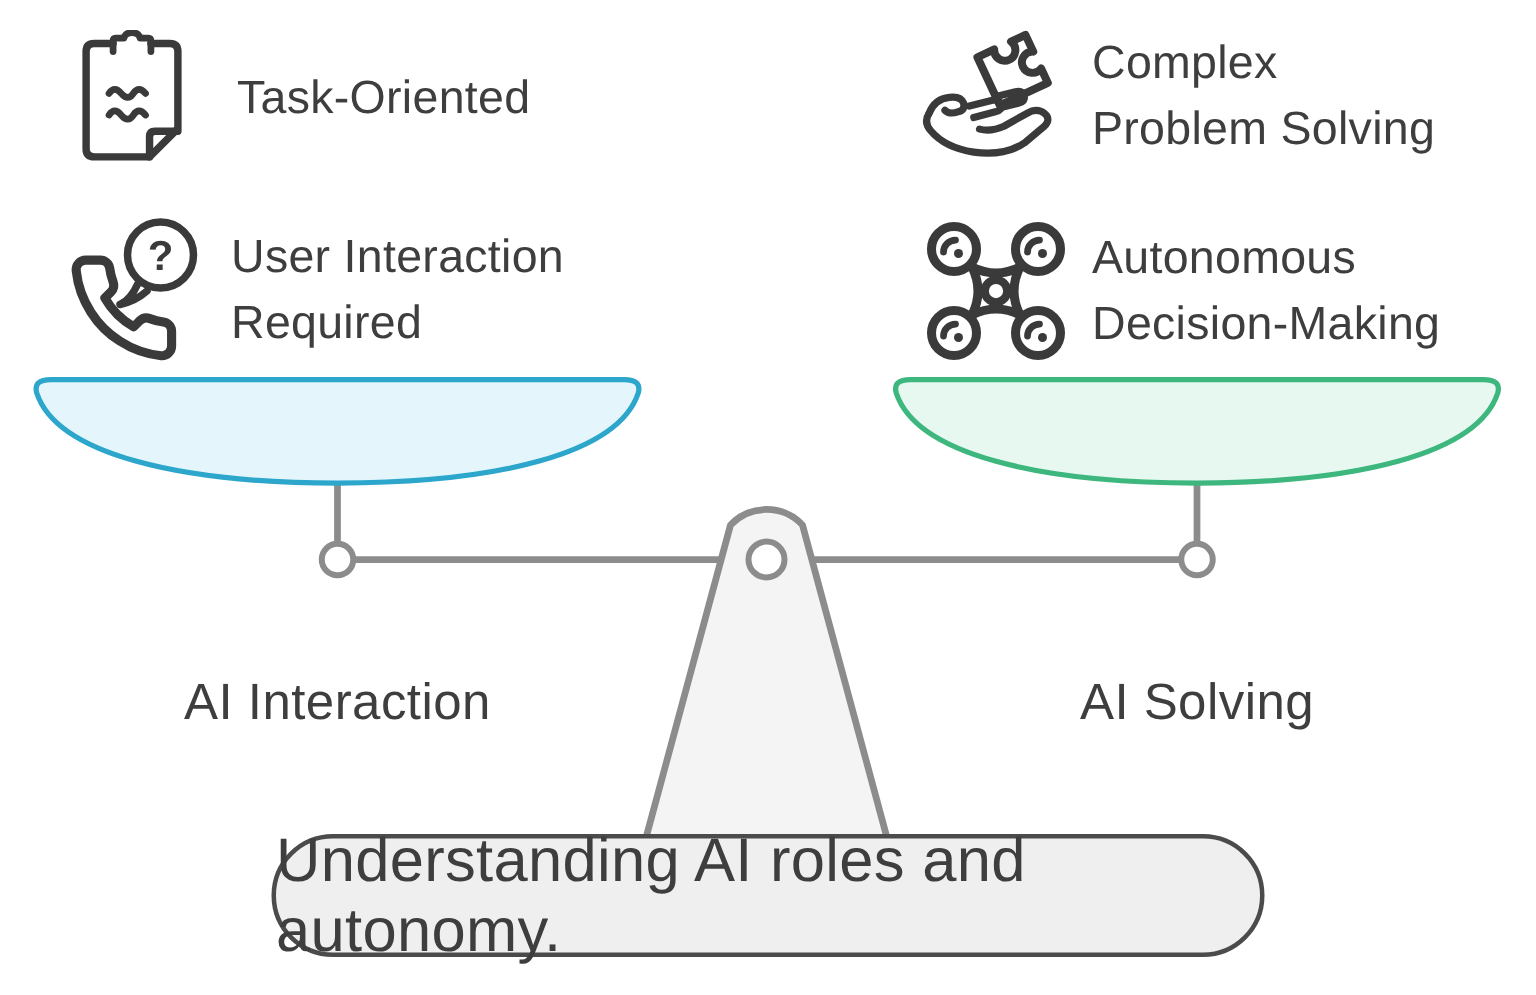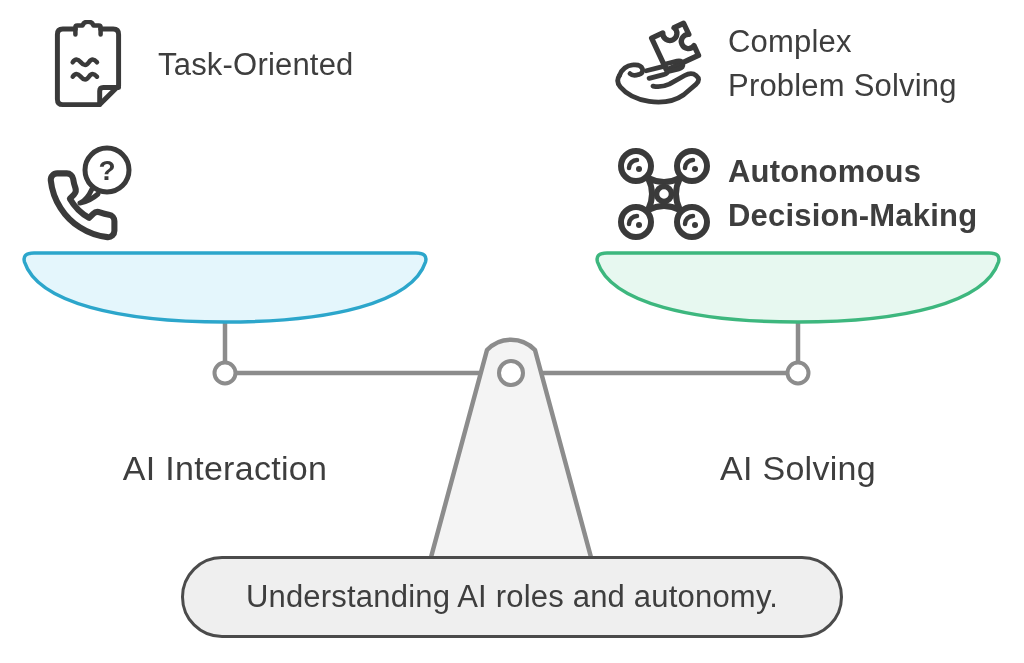--- a/index.html
+++ b/index.html
@@ -16,41 +16,41 @@
   .icon-box svg{display:block;}
   .ic{stroke:var(--icon-stroke,#3a3a3a);fill:none;stroke-linecap:round;stroke-linejoin:round;}
   .ic-dot{fill:var(--icon-stroke,#3a3a3a);stroke:none;}
   .ic-q{fill:var(--icon-stroke,#3a3a3a);font-family:"Liberation Sans",sans-serif;font-weight:700;font-size:28px;}
   #feature-left-1{left:52px;top:20px;}
   #feature-left-1 .icon-box{width:72px;height:90px;margin-right:34px;}
   #feature-left-2{left:40px;top:142px;}
   #feature-left-2 .icon-box{width:100px;height:102px;margin-right:14px;}
   #feature-right-1{left:614px;top:16px;}
   #feature-right-1 .icon-box{width:102px;height:96px;margin-right:12px;}
-  #feature-right-2{left:614px;top:142px;font-weight:bold;}
+  #feature-right-2{left:614px;top:142px;}
   #feature-right-2 .icon-box{width:100px;height:104px;margin-right:14px;}
   
   #scale-svg{position:absolute;left:0;top:243px;z-index:1;}
   .pan-left{fill:var(--pan-left-fill,#e4f6fc);stroke:var(--pan-left-stroke,#2ca6cb);stroke-width:3.5;}
   .pan-right{fill:var(--pan-right-fill,#e7f8f0);stroke:var(--pan-right-stroke,#3db77e);stroke-width:3.5;}
   .frame{stroke:var(--frame-gray,#8c8c8c);fill:none;stroke-width:4.5;}
   .joint{fill:#fff;stroke:var(--frame-gray,#8c8c8c);stroke-width:4;}
   .fulcrum{fill:var(--fulcrum-fill,#f4f4f4);stroke:var(--frame-gray,#8c8c8c);stroke-width:4.5;stroke-linejoin:round;}
   
   .pan-label{position:absolute;width:400px;text-align:center;top:449px;
     font-size:34px;color:var(--text,#3e3e3e);letter-spacing:.3px;z-index:2;}
   #pan-label-left{left:25px;}
   #pan-label-right{left:598px;}
   
   #caption-pill{
     position:absolute;left:181px;top:556px;width:656px;height:76px;z-index:3;
     background:var(--pill-fill,#efefef);
     border:3.5px solid var(--pill-border,#4b4b4b);
     border-radius:42px;display:flex;align-items:center;justify-content:center;
-    font-size:31px;color:var(--text,#3e3e3e);letter-spacing:.2px;
+    font-size:41px;color:var(--text,#3e3e3e);letter-spacing:.2px;
   }
 </style>
 </head>
 <body>
 
 <div class="stage">
 
   <div class="feature" id="feature-left-1">
     <span class="icon-box">
       <svg width="72" height="90" viewBox="0 0 80 100">
@@ -66,20 +66,22 @@
 
   <div class="feature" id="feature-left-2">
     <span class="icon-box">
       <svg width="100" height="102" viewBox="0 0 100 100">
         <circle class="ic" stroke-width="5" cx="67" cy="27" r="22"></circle>
         <path class="ic" stroke-width="5" d="M52,46 Q47,57 40,60 Q50,58 58,51"></path>
         <text class="ic-q" x="67" y="37" text-anchor="middle">?</text>
         <path class="ic" stroke-width="1.9" transform="translate(4,24) scale(3.2)" d="M22 16.92v3a2 2 0 0 1-2.18 2 19.79 19.79 0 0 1-8.63-3.07 19.5 19.5 0 0 1-6-6 19.79 19.79 0 0 1-3.07-8.67A2 2 0 0 1 4.11 2h3a2 2 0 0 1 2 1.72 12.84 12.84 0 0 0 .7 2.81 2 2 0 0 1-.45 2.11L8.09 9.91a16 16 0 0 0 6 6l1.27-1.27a2 2 0 0 1 2.11-.45 12.84 12.84 0 0 0 2.81.7A2 2 0 0 1 22 16.92z"></path>
       </svg>
     </span>
+    <span class="feature-label">User Interaction
+Required</span>
   </div>
 
   <div class="feature" id="feature-right-1">
     <span class="icon-box">
       <svg width="102" height="96" viewBox="0 0 105 100">
         <g transform="translate(63,32) rotate(-25) scale(0.92)">
           <path class="ic" stroke-width="6" d="M-20,-20 H-6 A8,8 0 1 0 8,-20 H20 V-6 A8,8 0 1 0 20,8 V20 H-20 Z"></path>
         </g>
         <path class="ic" stroke-width="5" d="M5,62 Q1,68 6,74 Q16,86 36,89 Q58,92 72,82 L85,71 Q90,66 85,62 Q80,58 73,62 L57,71 Q48,75 40,73"></path>
         <path class="ic" stroke-width="5" d="M5,62 Q9,52 19,51 Q27,50 29,55 Q30,60 25,61 Q19,63 16,60"></path>

